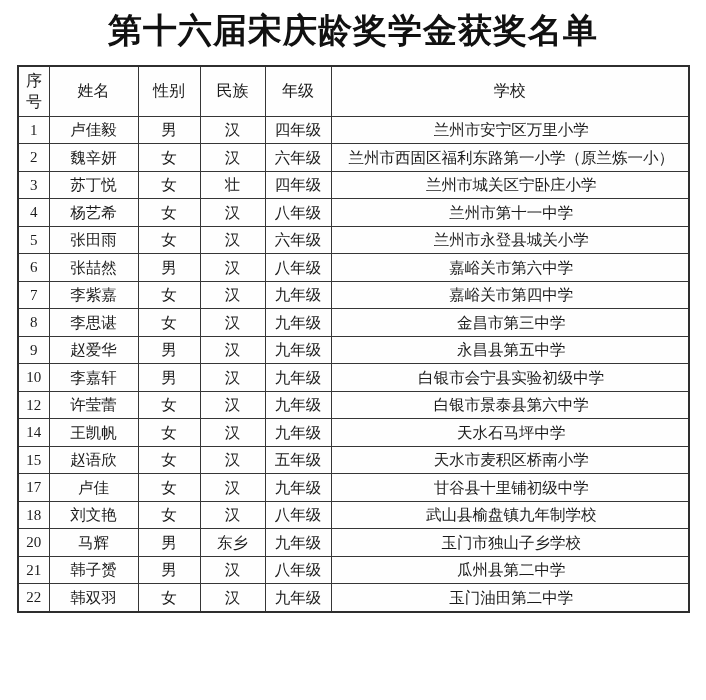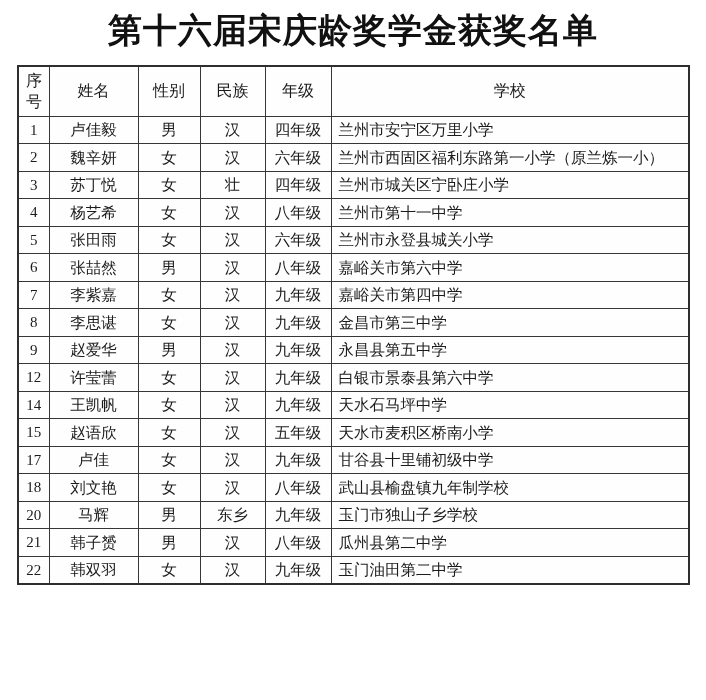--- a/index.html
+++ b/index.html
@@ -57,21 +57,21 @@
     font-size: 15.5px;
     text-align: center;
     vertical-align: middle;
     line-height: 1;
   }
   .award-table td.cell-index {
     font-family: "Liberation Serif", "DejaVu Serif", serif;
     font-size: 15px;
   }
   .award-table td.cell-school {
-    text-align: left;
+    text-align: center;
     padding: 0 4px 0 7px;
   }
 </style>
 </head>
 <body>
 
 <h1 class="page-title">第十六届宋庆龄奖学金获奖名单</h1>
 
 <table class="award-table">
   <colgroup>
@@ -167,20 +167,28 @@
 
   <tr>
     <td class="cell-index">9</td>
     <td class="cell-name">赵爱华</td>
     <td class="cell-gender">男</td>
     <td class="cell-ethnicity">汉</td>
     <td class="cell-grade">九年级</td>
     <td class="cell-school">永昌县第五中学</td>
   </tr>
 
+  <tr>
+    <td class="cell-index">10</td>
+    <td class="cell-name">李嘉轩</td>
+    <td class="cell-gender">男</td>
+    <td class="cell-ethnicity">汉</td>
+    <td class="cell-grade">九年级</td>
+    <td class="cell-school">白银市会宁县实验初级中学</td>
+  </tr>
 
 
   <tr>
     <td class="cell-index">12</td>
     <td class="cell-name">许莹蕾</td>
     <td class="cell-gender">女</td>
     <td class="cell-ethnicity">汉</td>
     <td class="cell-grade">九年级</td>
     <td class="cell-school">白银市景泰县第六中学</td>
   </tr>

